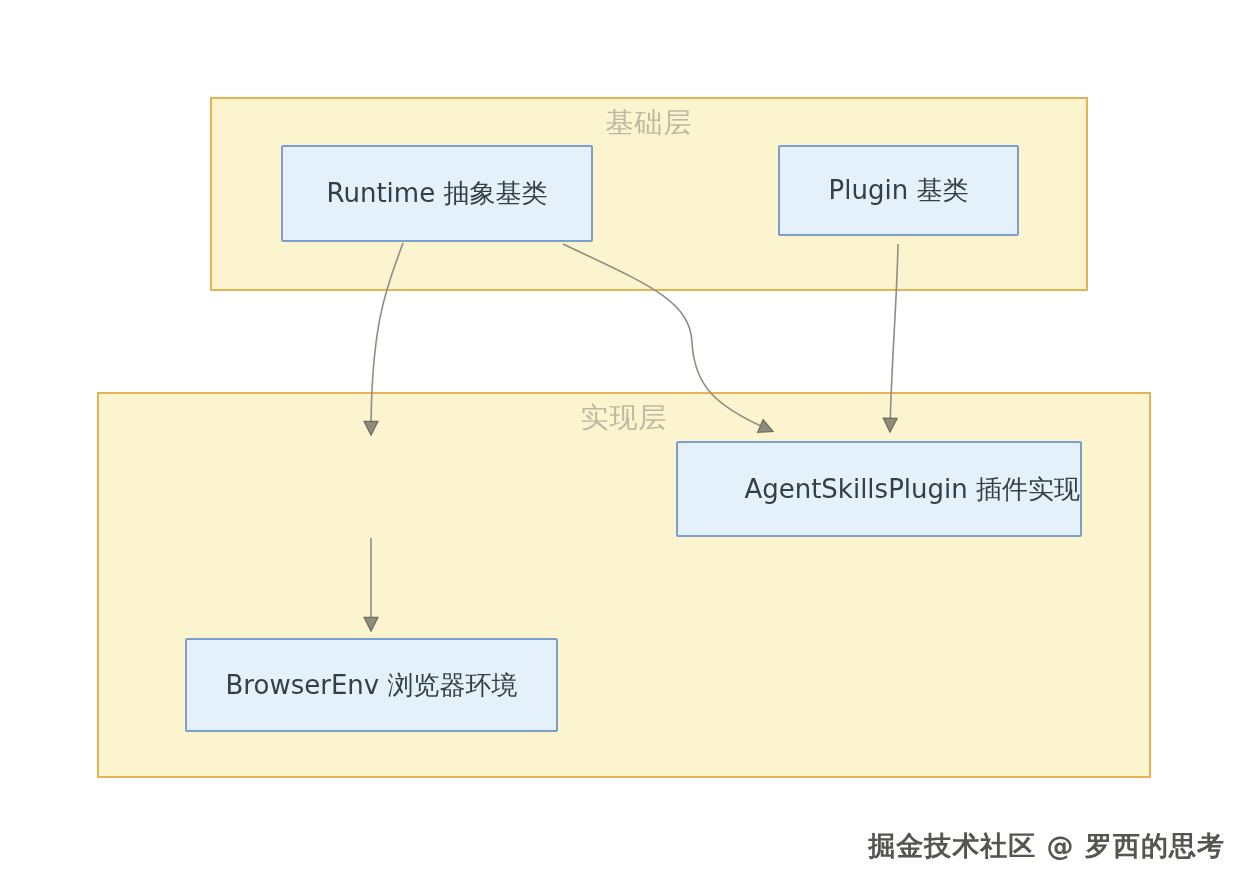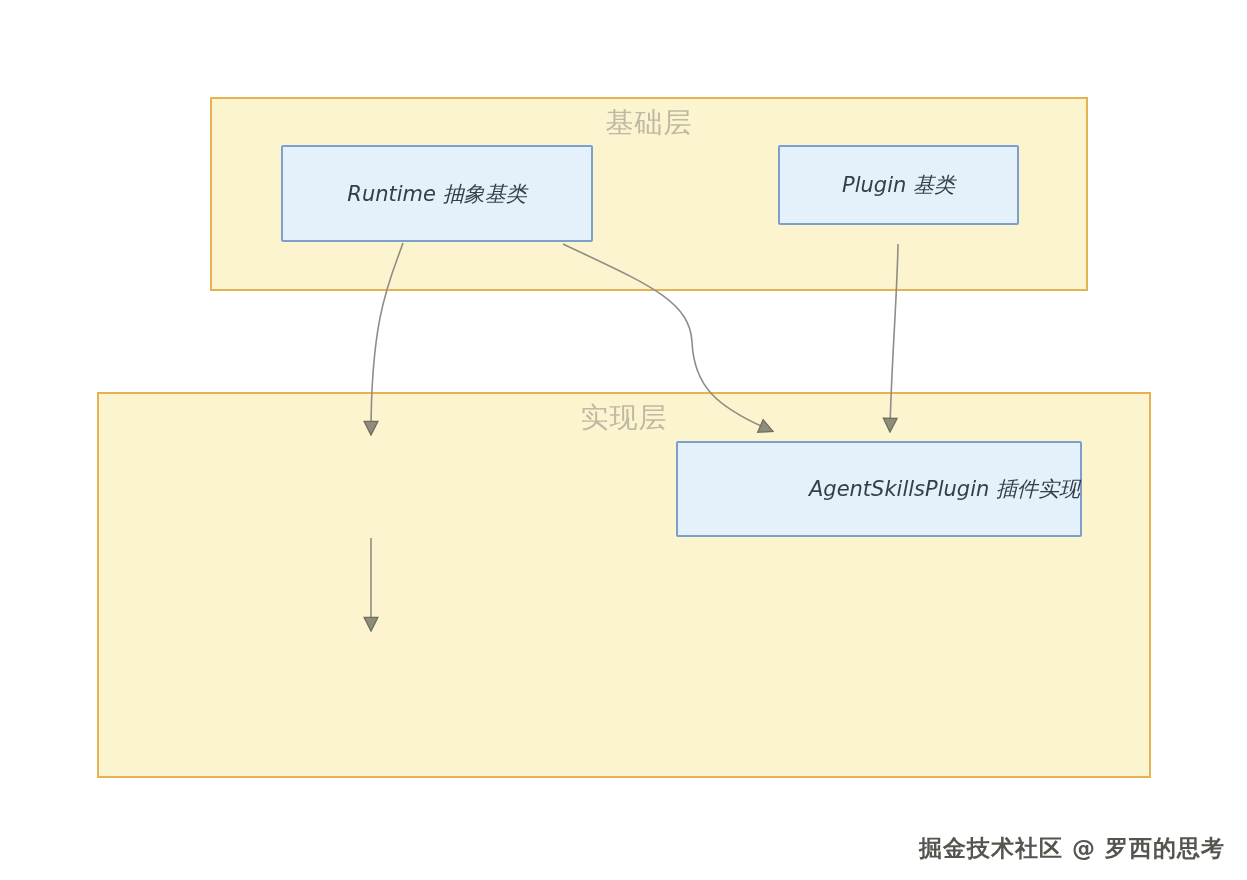--- a/index.html
+++ b/index.html
@@ -36,43 +36,42 @@
     position: absolute;
     background: #e4f1fb;
     border: 2px solid #7d9fcb;
     border-radius: 2px;
     box-sizing: border-box;
     display: flex;
     align-items: center;
     justify-content: center;
   }
   .node-label {
-    font-size: 21px;
+    font-size: 26px;
     color: #333e47;
     white-space: nowrap;
-    font-style: italic;
   }
   .edges-layer {
     position: absolute;
     top: 0;
     left: 0;
     width: 1247px;
     height: 880px;
     pointer-events: none;
   }
   .edge {
     fill: none;
     stroke: #8f8e85;
     stroke-width: 1.6;
   }
   .watermark {
     position: absolute;
     right: 22px;
     bottom: 16px;
-    font-size: 23px;
+    font-size: 27px;
     font-weight: bold;
     color: #55544e;
     text-shadow: 2px 2px 0 #ffffff, 3px 3px 1px rgba(255,255,255,0.85);
     letter-spacing: 1px;
     user-select: none;
   }
 </style>
 </head>
 <body>
 
@@ -95,25 +94,28 @@
     <path class="edge" d="M403,243 C390,280 371,315 371,434" marker-end="url(#arrowhead)"></path>
     <path class="edge" d="M563,244 C645,283 690,300 692,342 C694,386 716,407 772,431" marker-end="url(#arrowhead)"></path>
     <path class="edge" d="M898,244 C897,300 891,370 890,431" marker-end="url(#arrowhead)"></path>
     <path class="edge" d="M371,538 L371,630" marker-end="url(#arrowhead)"></path>
   </svg>
 
   <div class="node" style="left:281px; top:145px; width:312px; height:97px;">
     <span class="node-label">Runtime 抽象基类</span>
   </div>
 
-  <div class="node" style="left:778px; top:145px; width:241px; height:80px;">
+  <div class="node" style="left:778px; top:145px; width:241px; height:91px;">
     <span class="node-label">Plugin 基类</span>
   </div>
 
 
   <div class="node" style="left:676px; top:441px; width:406px; height:96px;justify-content:flex-end;">
     <span class="node-label">AgentSkillsPlugin 插件实现</span>
   </div>
 
+  <div class="node" style="left:185px; top:638px; width:373px; height:94px;">
+    <span class="node-label">BrowserEnv 浏览器环境</span>
+  </div>
 
   <div class="watermark">掘金技术社区 @ 罗西的思考</div>
 
 </div>
 
 </body></html>

